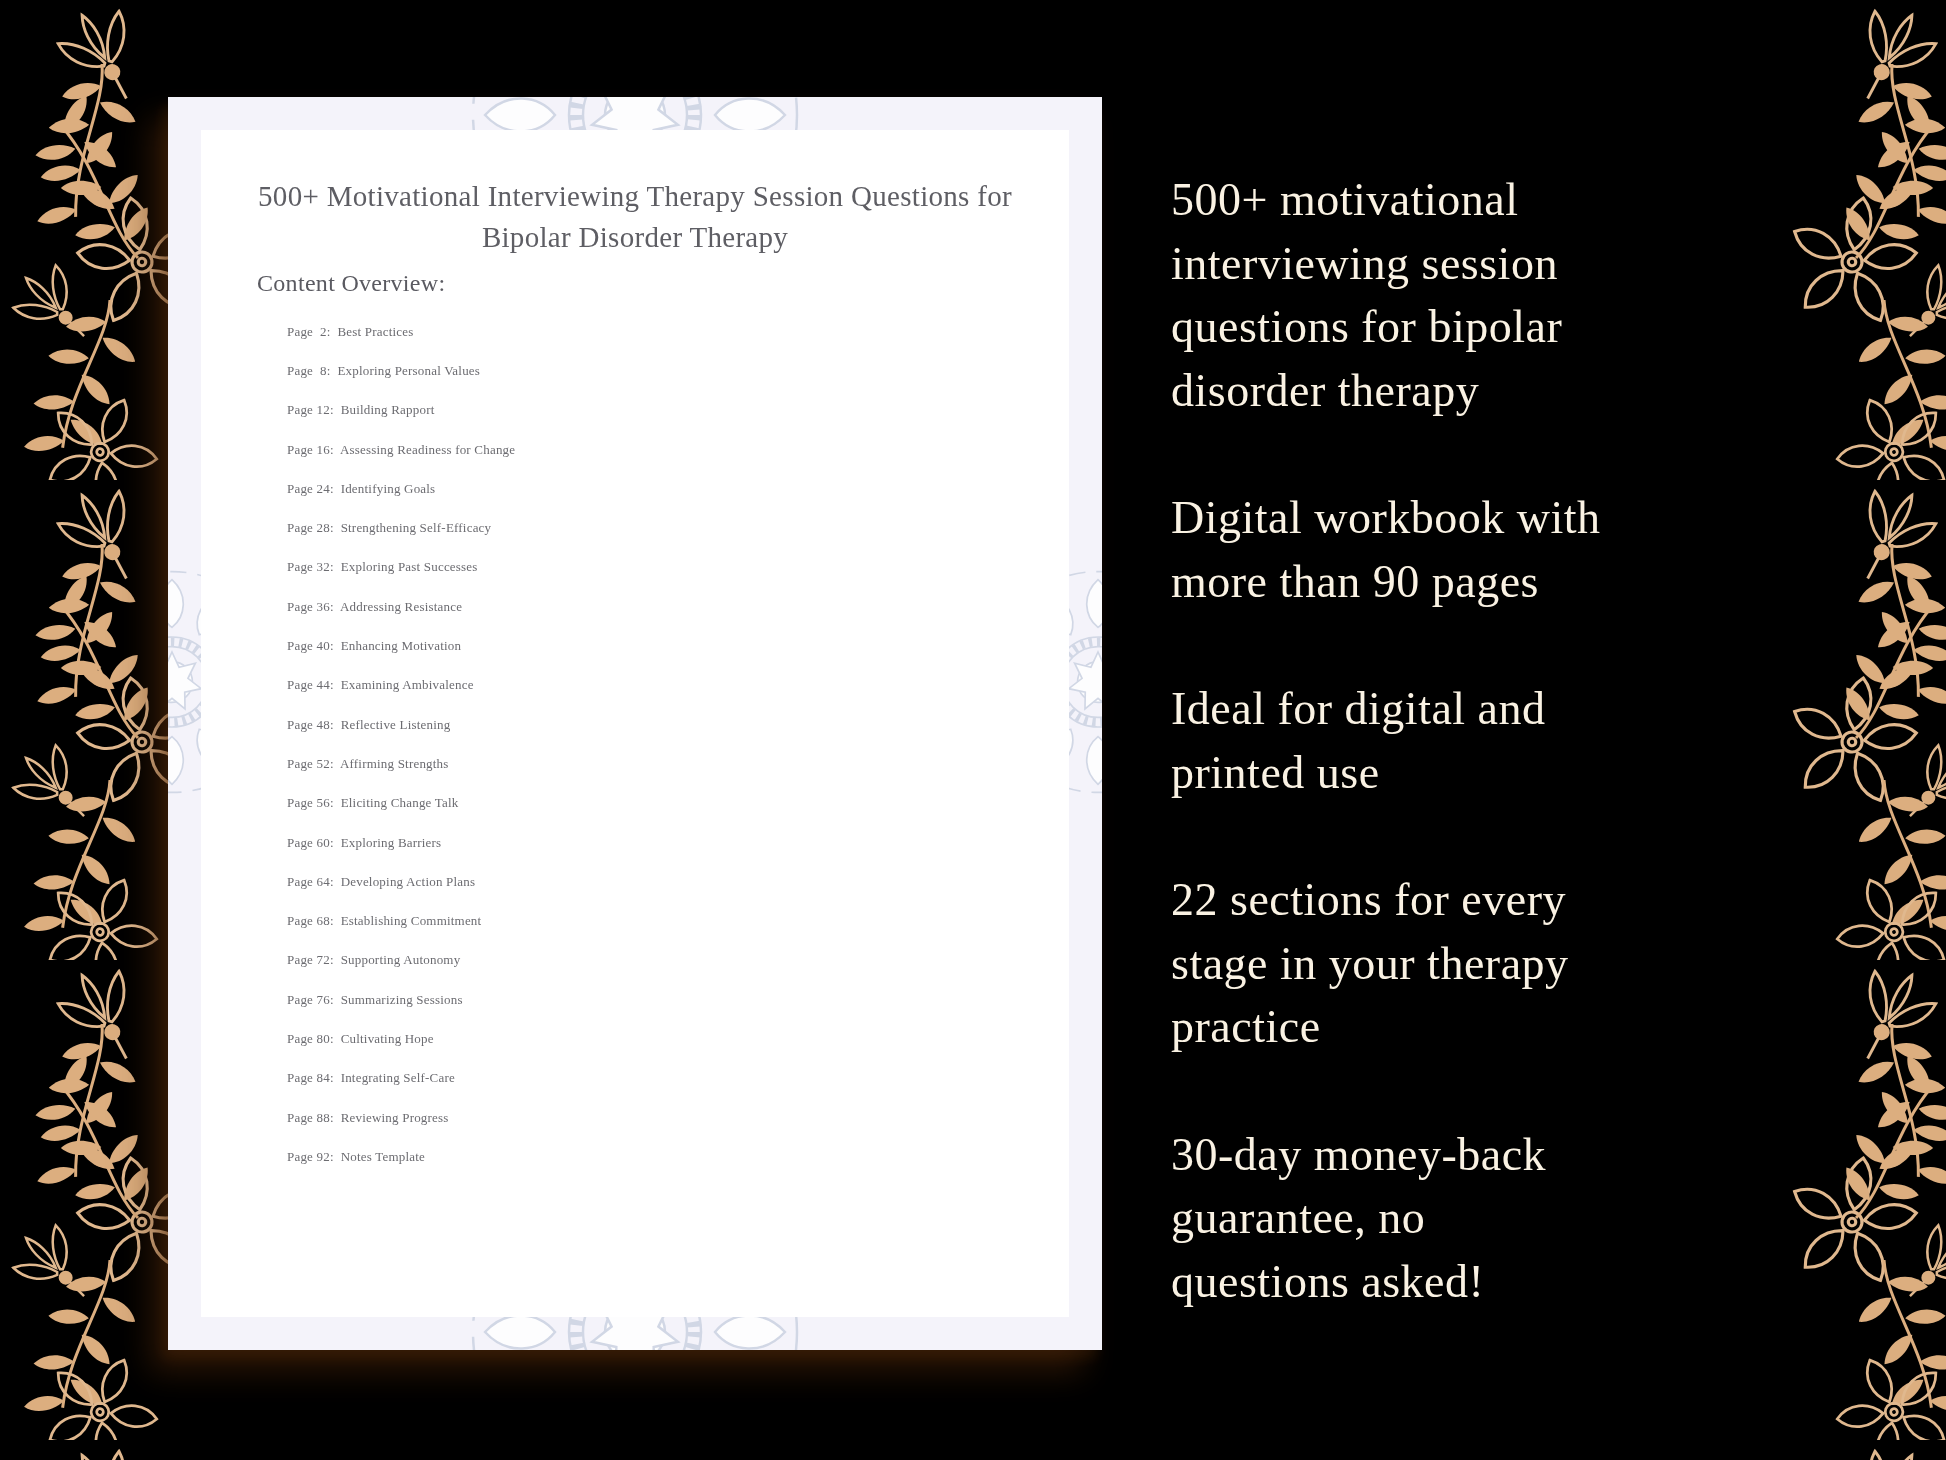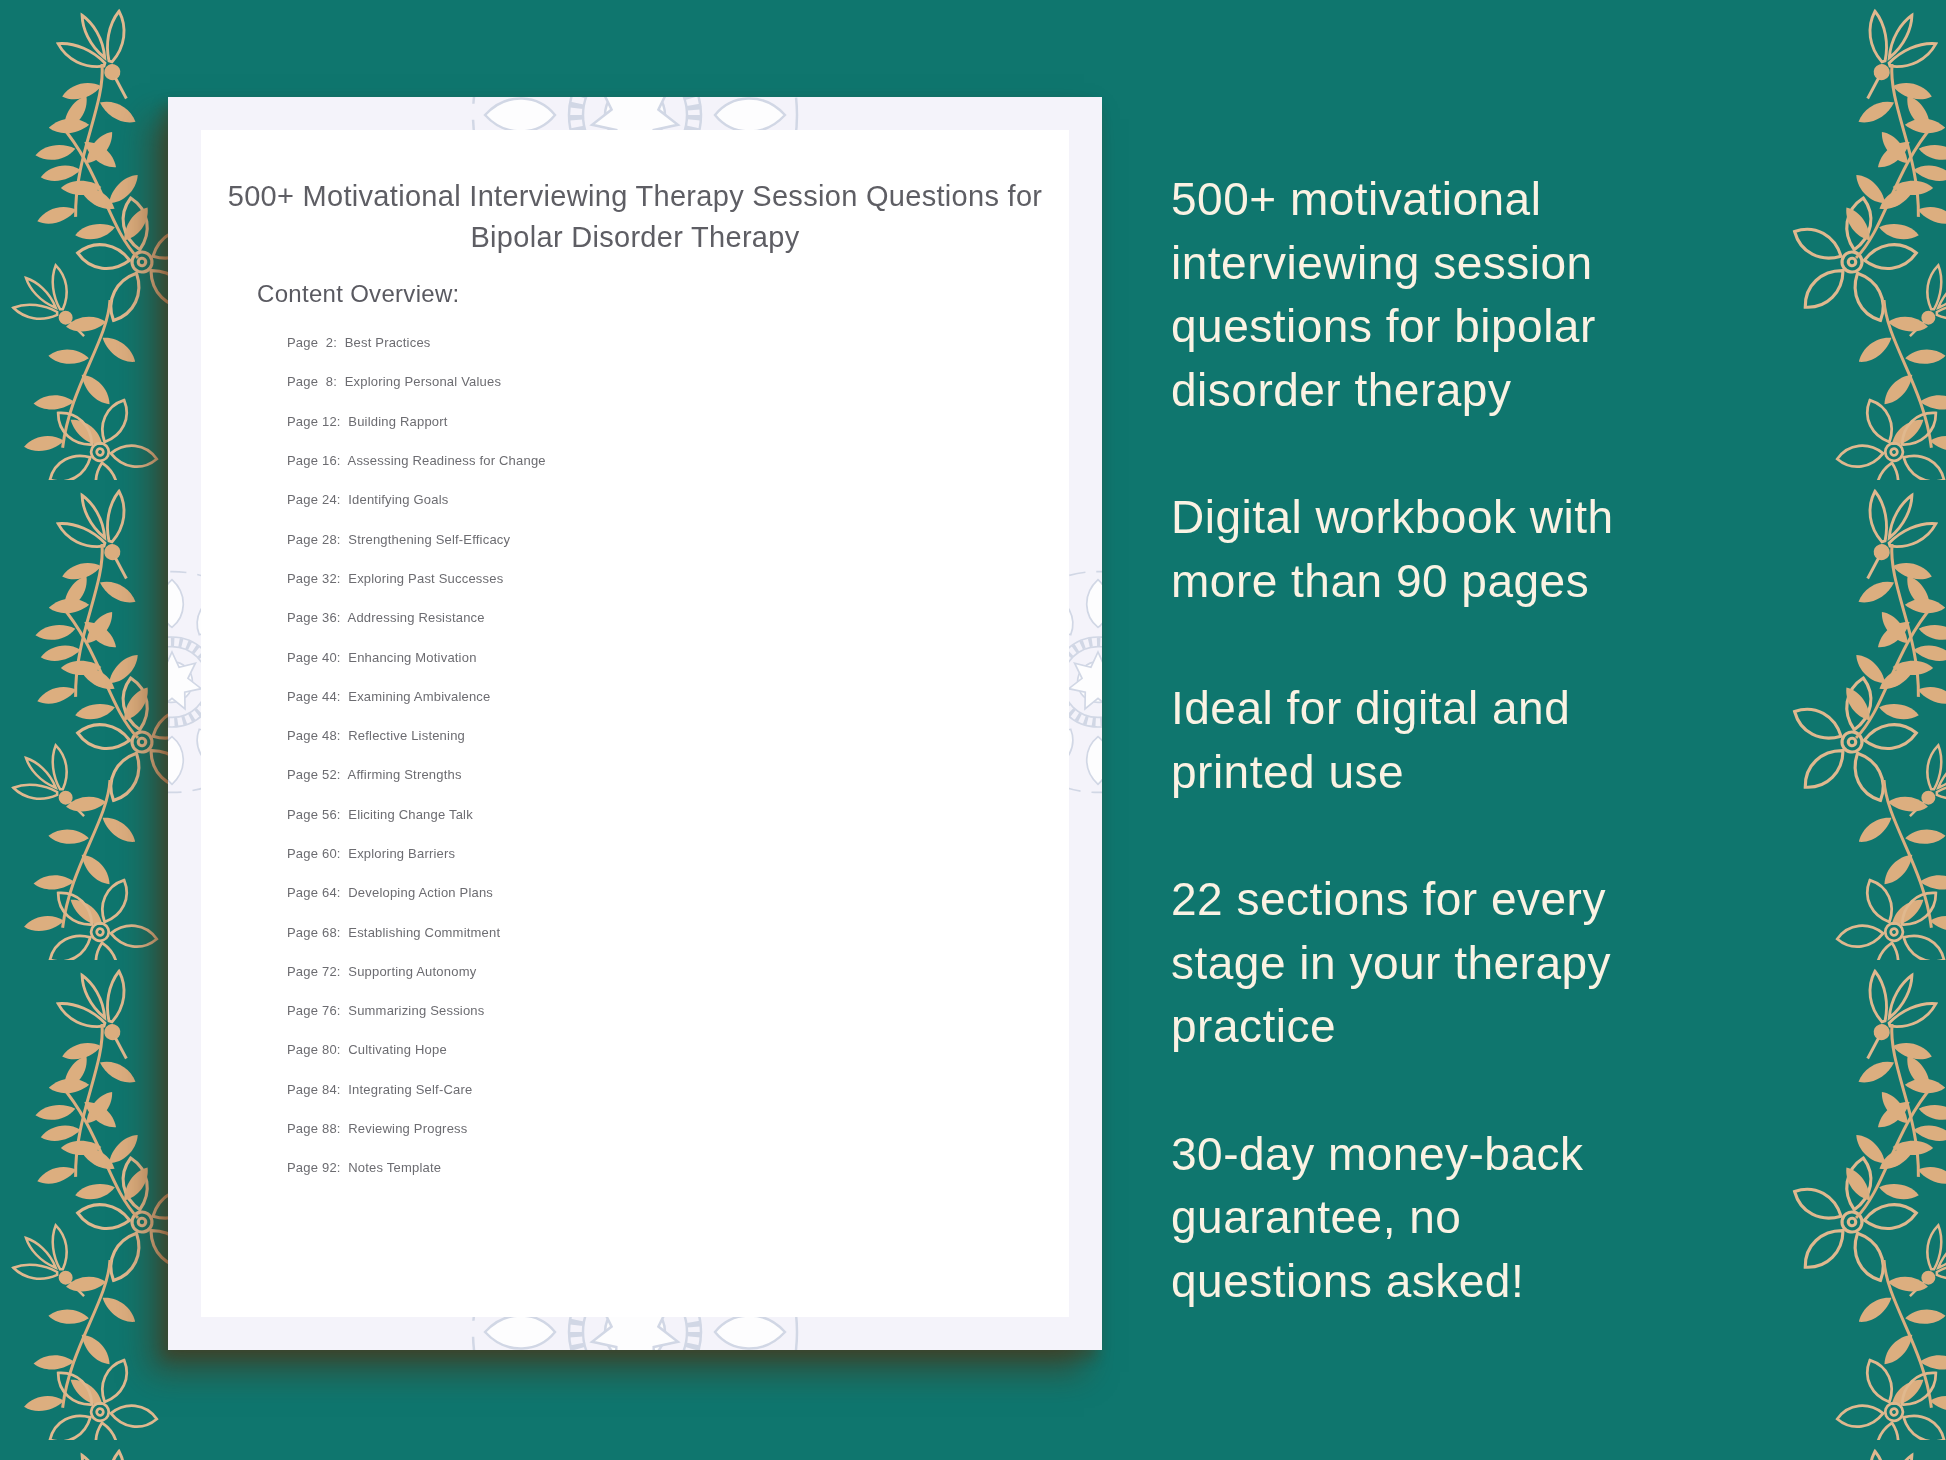--- a/index.html
+++ b/index.html
@@ -1,18 +1,18 @@
 <!DOCTYPE html>
 <html><head>
 <meta charset="utf-8">
 <style>
   html,body{margin:0;padding:0;background:#cc8950;}
   .canvas{
     position:relative;width:1946px;height:1460px;overflow:hidden;
-    background:#0f766e;font-family:Liberation Sans, sans-serif;
+    background:#000000;font-family:Liberation Serif, serif;
   }
   
   .vine{position:absolute;top:0;height:1460px;width:230px;pointer-events:none;}
   .vine.left{left:-10px;}
   .vine.right{right:-58px;transform:scaleX(-1);}
   
   .page{
     position:absolute;left:168px;top:97px;width:934px;height:1253px;
     background:#f4f3fa;overflow:hidden;
     box-shadow:-18px 22px 30px rgba(84,42,10,.50), -5px 8px 12px rgba(84,42,10,.32);
@@ -24,21 +24,21 @@
   .mandala.side-r{left:780px;top:435px;width:300px;height:300px;}
   .content{
     position:absolute;left:33px;top:33px;right:33px;bottom:33px;
     background:#ffffff;
   }
   .doc-title{
     margin:46px 8px 0 8px;text-align:center;white-space:pre-line;
     font-size:29px;line-height:41px;color:#5e5e64;letter-spacing:.3px;
   }
   .section-heading{
-    margin-top:22px;padding-left:56px;
+    margin-top:12px;padding-left:56px;
     font-size:24px;color:#5a5a61;letter-spacing:.3px;
   }
   .toc{margin-top:15px;padding-left:86px;}
   .toc-item{
     height:39.3px;display:flex;align-items:center;white-space:pre;
     font-size:13px;color:#6c6c71;letter-spacing:.2px;
   }
   
   .marketing{
     position:absolute;left:1171px;top:168px;width:580px;color:#faf2e3;

